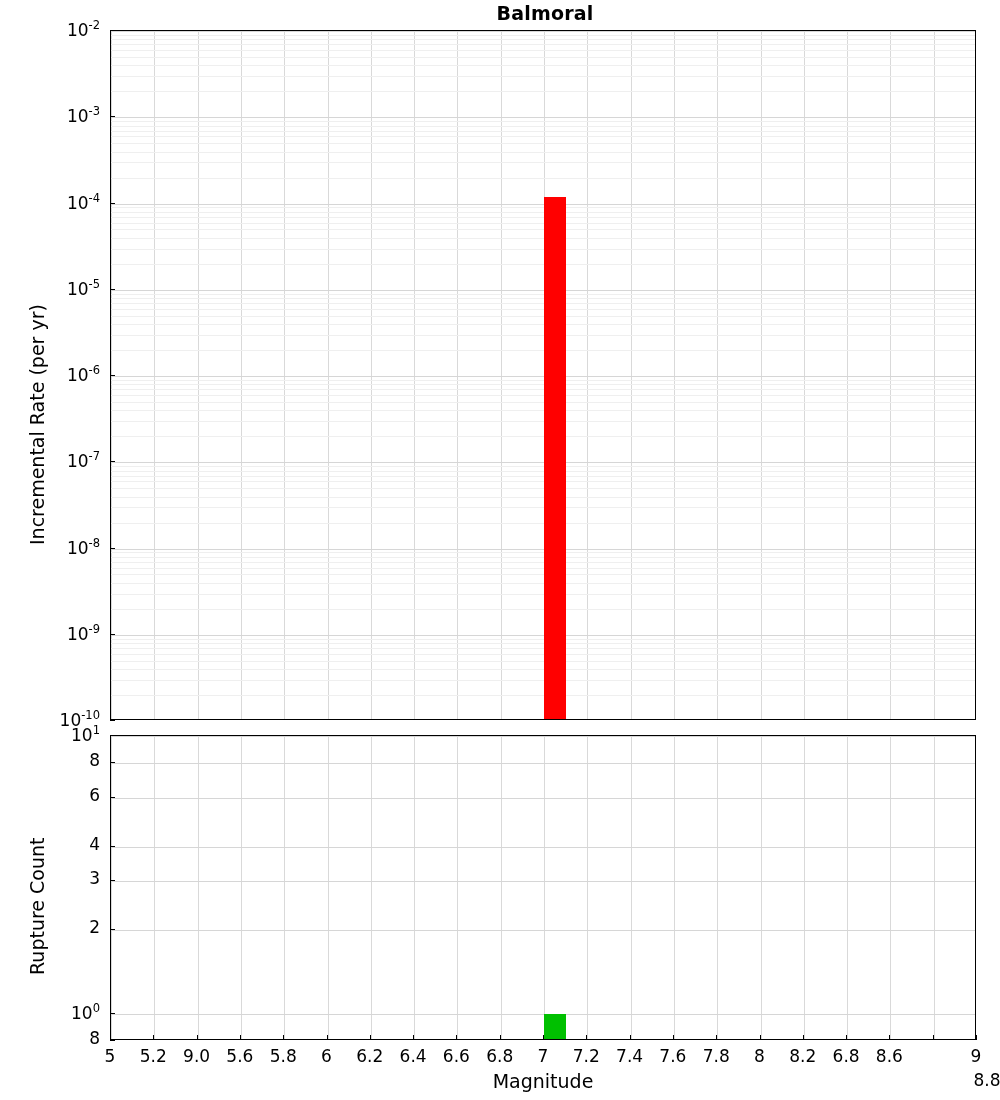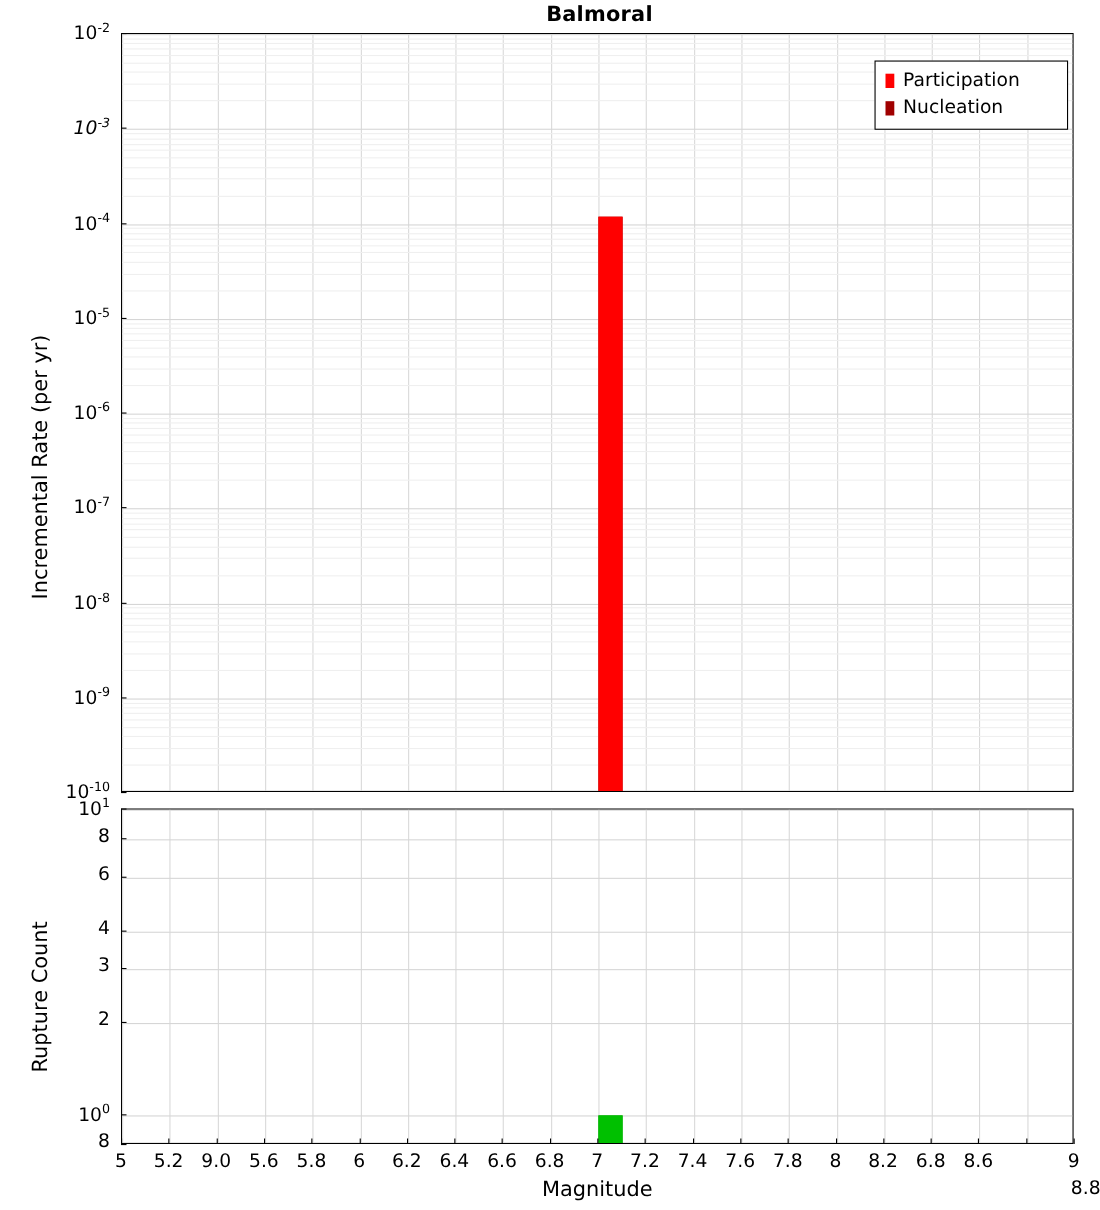--- a/index.html
+++ b/index.html
@@ -279,50 +279,40 @@
       <div class="grid-line-h-minor" style="top: 8px;"></div>
       <div class="grid-line-h-minor" style="top: 4px;"></div>
       <div class="grid-line-h-major" style="top: 0px;"></div>
       <div class="bar-nucleation" style="left: 433px; top: 166px; width: 22px; height: 524px; background: rgb(160, 0, 0);"></div>
       <div class="bar-participation" style="left: 433px; top: 166px; width: 22px; height: 524px; background: rgb(255, 0, 0);"></div>
     </div>
 
   <div id="top-yticks">
       <div class="ytick-top" style="top: 18px;">10<sup>-2</sup></div>
       <div class="tickmark-h" style="left: 110px; top: 30px;"></div>
-      <div class="ytick-top" style="top: 104.25px; font-style: italic;">10<sup>-3</sup></div>
+      <div class="ytick-top" style="top: 104.25px;">10<sup>-3</sup></div>
       <div class="tickmark-h" style="left: 110px; top: 116px;"></div>
       <div class="ytick-top" style="top: 190.5px;">10<sup>-4</sup></div>
       <div class="tickmark-h" style="left: 110px; top: 203px;"></div>
       <div class="ytick-top" style="top: 276.75px;">10<sup>-5</sup></div>
       <div class="tickmark-h" style="left: 110px; top: 289px;"></div>
       <div class="ytick-top" style="top: 363px;">10<sup>-6</sup></div>
       <div class="tickmark-h" style="left: 110px; top: 375px;"></div>
       <div class="ytick-top" style="top: 449.25px;">10<sup>-7</sup></div>
       <div class="tickmark-h" style="left: 110px; top: 461px;"></div>
       <div class="ytick-top" style="top: 535.5px;">10<sup>-8</sup></div>
       <div class="tickmark-h" style="left: 110px; top: 548px;"></div>
       <div class="ytick-top" style="top: 621.75px;">10<sup>-9</sup></div>
       <div class="tickmark-h" style="left: 110px; top: 634px;"></div>
       <div class="ytick-top" style="top: 708px;">10<sup>-10</sup></div>
       <div class="tickmark-h" style="left: 110px; top: 720px;"></div>
     </div>
 
   <div class="ylabel" style="left: 26px; top: 545px;">Incremental Rate (per yr)</div>
 
-  <div class="legend" id="legend-top" style="left: 795px; top: 55px; width: 176px;">
-      <div class="legend-row">
-        <span class="legend-swatch" style="background: rgb(255, 0, 0);"></span>
-        <span class="legend-label">Participation</span>
-      </div>
-      <div class="legend-row">
-        <span class="legend-swatch" style="background: rgb(160, 0, 0);"></span>
-        <span class="legend-label">Nucleation</span>
-      </div>
-    </div>
 
   <div class="axes-bottom" id="axes-bottom">
       <div class="grid-line-v" style="left: 0px;"></div>
       <div class="grid-line-v" style="left: 43px;"></div>
       <div class="grid-line-v" style="left: 87px;"></div>
       <div class="grid-line-v" style="left: 130px;"></div>
       <div class="grid-line-v" style="left: 173px;"></div>
       <div class="grid-line-v" style="left: 217px;"></div>
       <div class="grid-line-v" style="left: 260px;"></div>
       <div class="grid-line-v" style="left: 303px;"></div>

